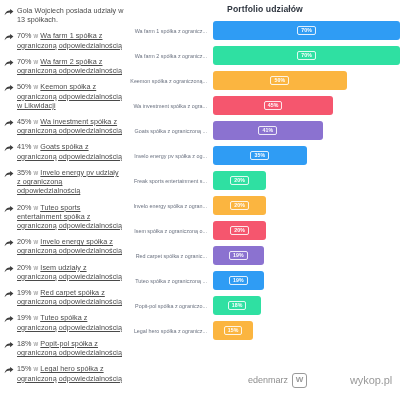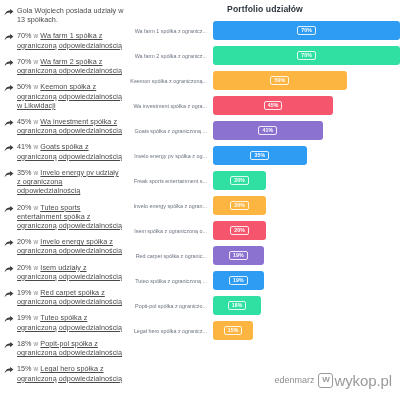--- a/index.html
+++ b/index.html
@@ -122,21 +122,21 @@
     width:13px;height:13px;
     border:1.6px solid #9a9a9a;
     border-radius:3px;
     display:flex;align-items:center;justify-content:center;
     margin-right:1px;
   }
   .wykop-mark span{
     font-size:8px;font-weight:bold;color:#9a9a9a;line-height:1;
   }
   #footer-domain{
-    font-size:15px;color:#9a9a9a;letter-spacing:-0.1px;
+    font-size:11px;color:#9a9a9a;letter-spacing:-0.1px;padding-left:42px;
   }
 </style>
 </head>
 <body>
 
 <div id="page">
 
   <div id="left-col">
 
     <div class="holding-row intro-row">

